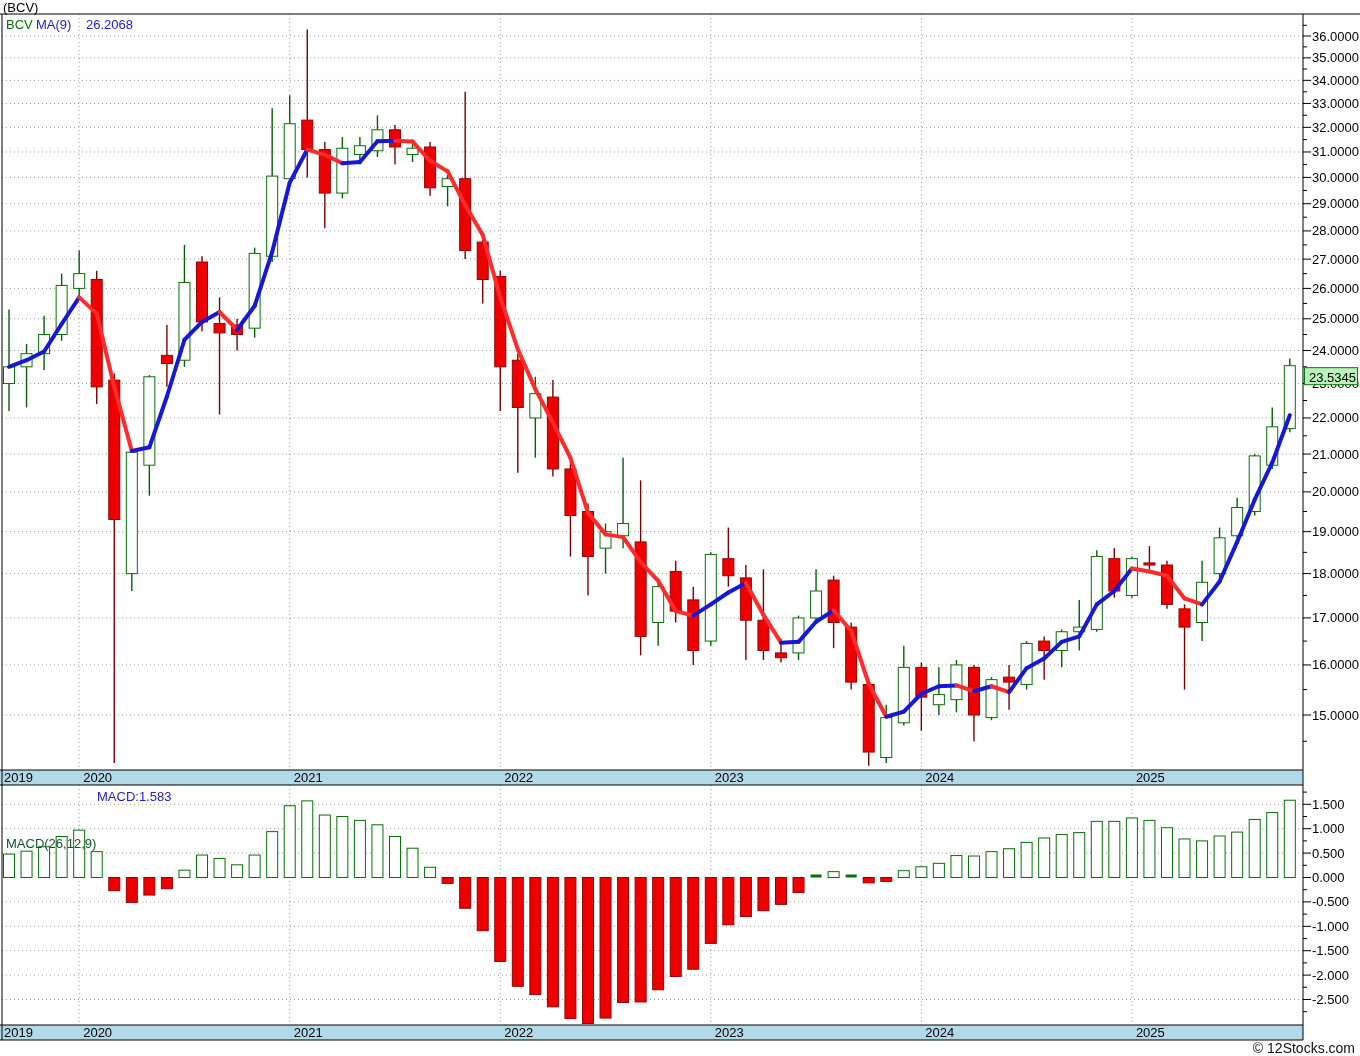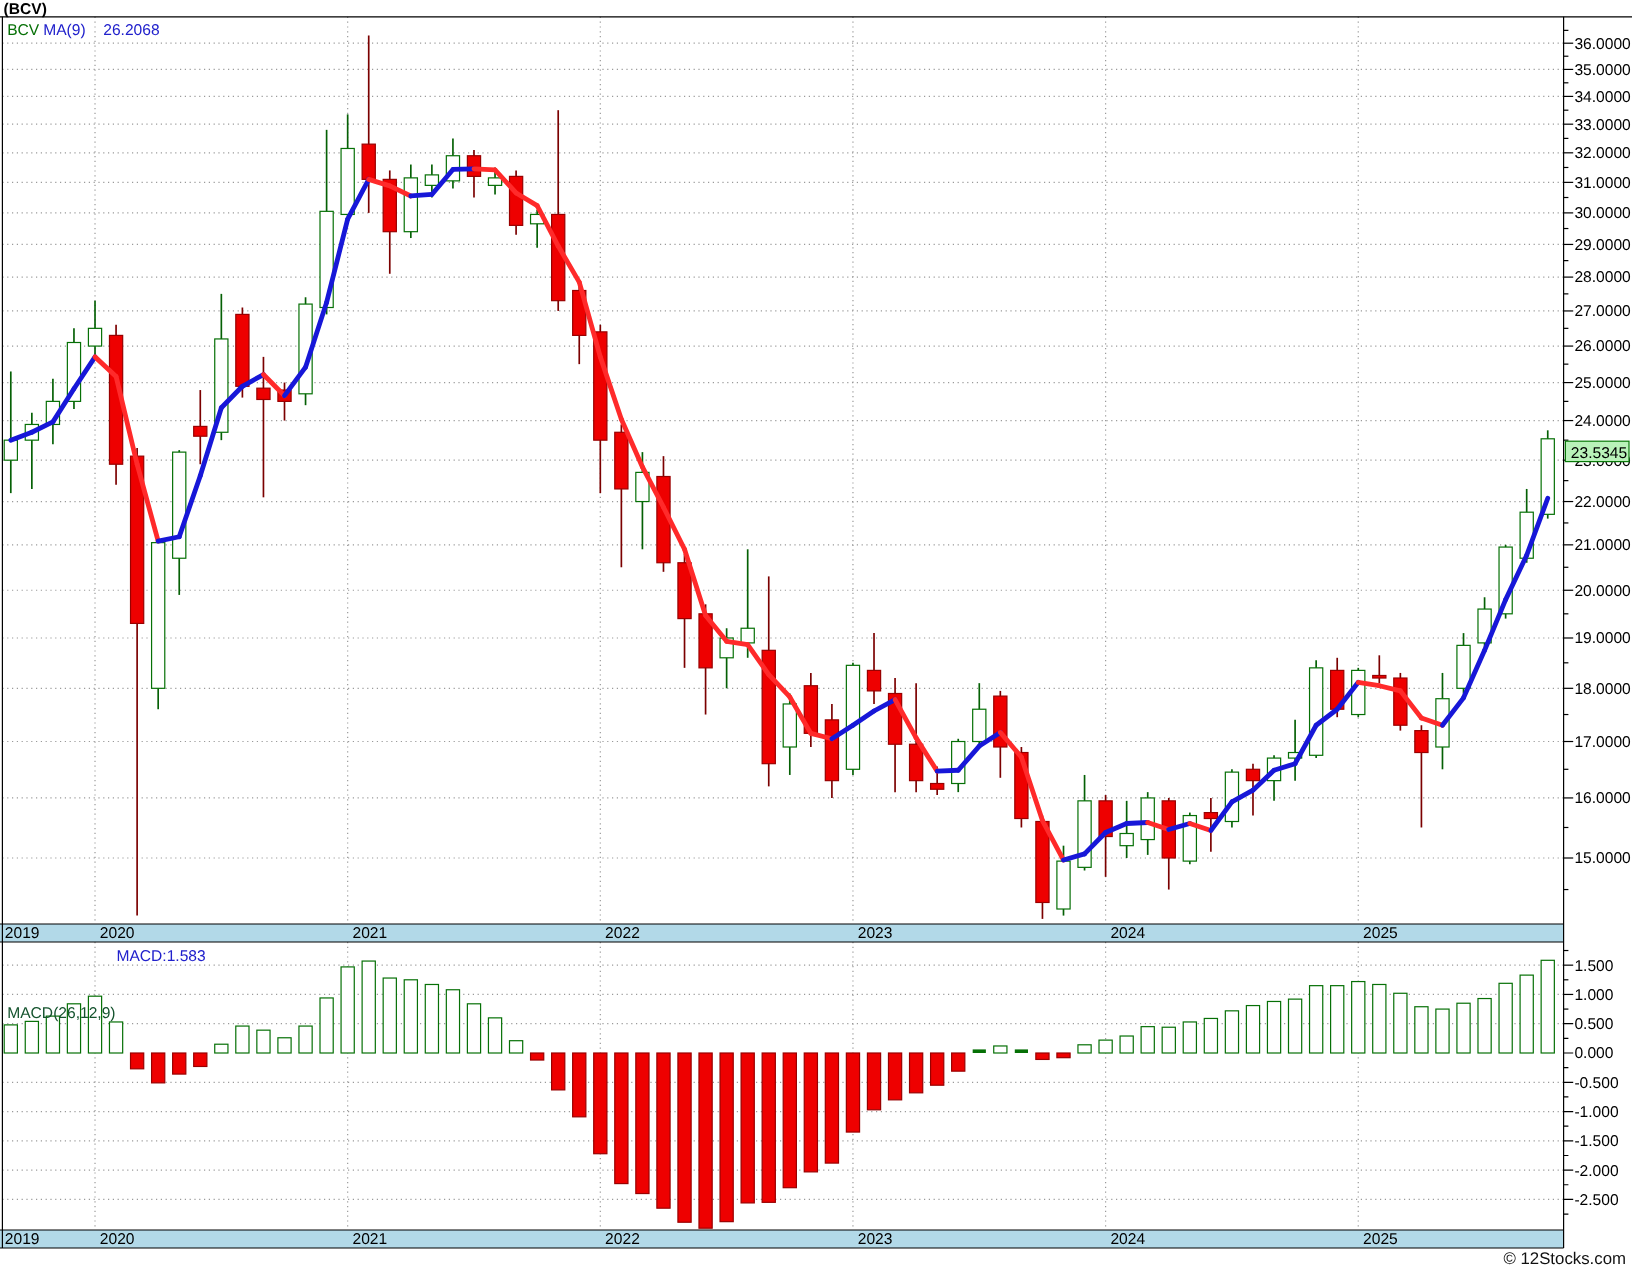--- a/index.html
+++ b/index.html
@@ -1,19 +1,19 @@
 <!DOCTYPE html>
 <html><head>
 <meta charset="utf-8">
 <style>
   html,body{margin:0;padding:0;background:#fff}
   body{width:1360px;height:1056px;position:relative;overflow:hidden;
        font-family:"Liberation Sans","DejaVu Sans",sans-serif;color:#000}
   .abs{position:absolute}
-  #symbol-title{left:3px;top:0;font-size:13px;font-weight:bold;white-space:nowrap}
+  #symbol-title{left:3px;top:0;font-size:13px;font-weight:normal;white-space:nowrap}
   .lg{font-size:13px;white-space:nowrap}
   .lg-green{color:#067006}
   .lg-blue{color:#2121cc}
   #legend-symbol{left:6px;top:17px}
   #legend-ma{left:36px;top:17px}
   #legend-ma-value{left:86px;top:17px}
   #macd-label{left:6px;top:836px;color:#14532d}
   #macd-value{left:97px;top:789px}
   #copyright{right:5px;top:1040px;font-size:14px;color:#111}
   svg{position:absolute;left:0;top:0}

